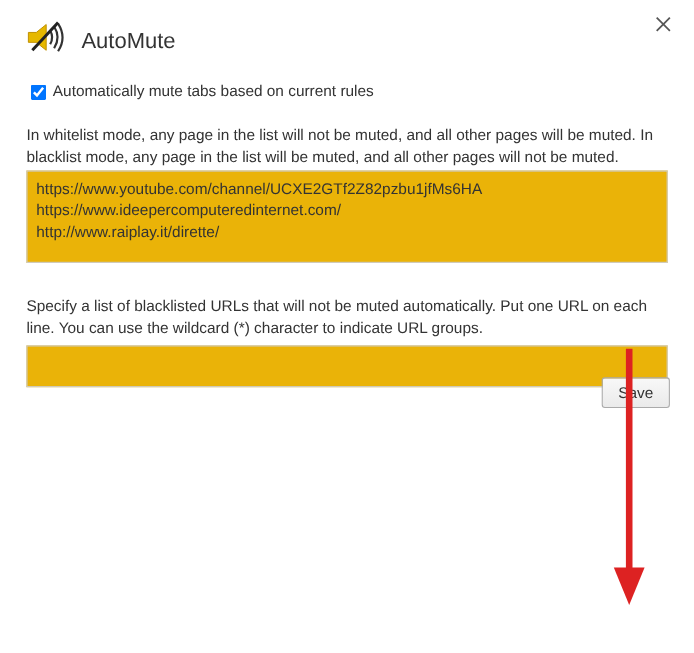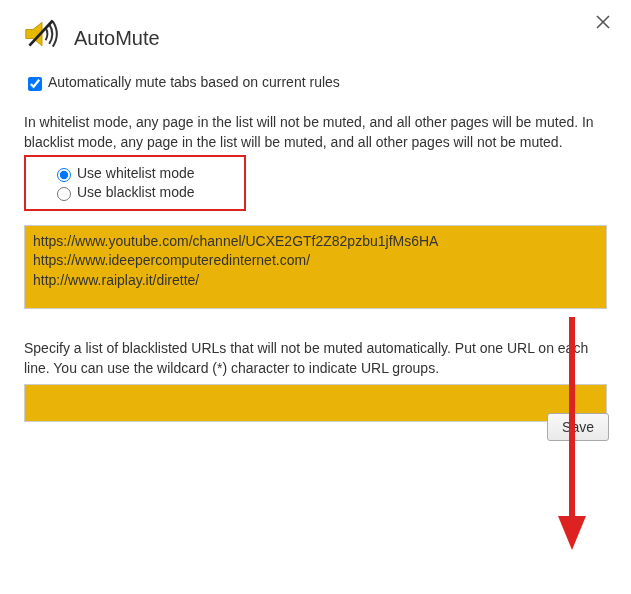--- a/index.html
+++ b/index.html
@@ -136,30 +136,20 @@
     </svg>
   </div>
 
   <div class="checkbox-row">
     <input type="checkbox" checked="" style="">
     <span>Automatically mute tabs based on current rules</span>
   </div>
 
   <div class="desc-text">In whitelist mode, any page in the list will not be muted, and all other pages will be muted. In blacklist mode, any page in the list will be muted, and all other pages will not be muted.</div>
 
-  <div class="mode-box">
-    <div class="radio-row">
-      <input type="radio" name="mode" checked="" style="">
-      <span>Use whitelist mode</span>
-    </div>
-    <div class="radio-row">
-      <input type="radio" name="mode" style="">
-      <span>Use blacklist mode</span>
-    </div>
-  </div>
 
   <textarea class="whitelist-area" style="">https://www.youtube.com/channel/UCXE2GTf2Z82pzbu1jfMs6HA
 https://www.ideepercomputeredinternet.com/
 http://www.raiplay.it/dirette/</textarea>
 
   <div class="section-label">Specify a list of blacklisted URLs that will not be muted automatically. Put one URL on each line. You can use the wildcard (*) character to indicate URL groups.</div>
   <textarea class="blacklist-area" style=""></textarea>
 
   <button class="save-btn">Save</button>
 

